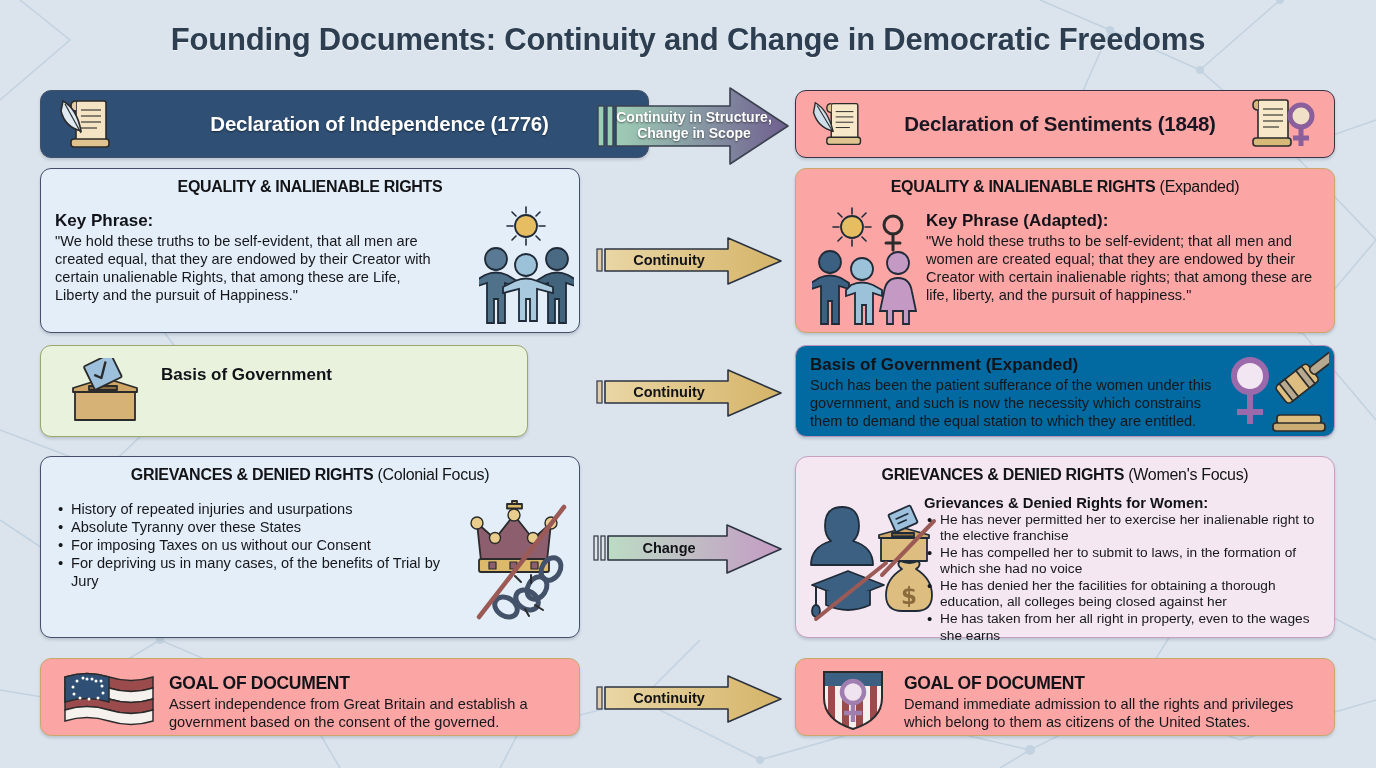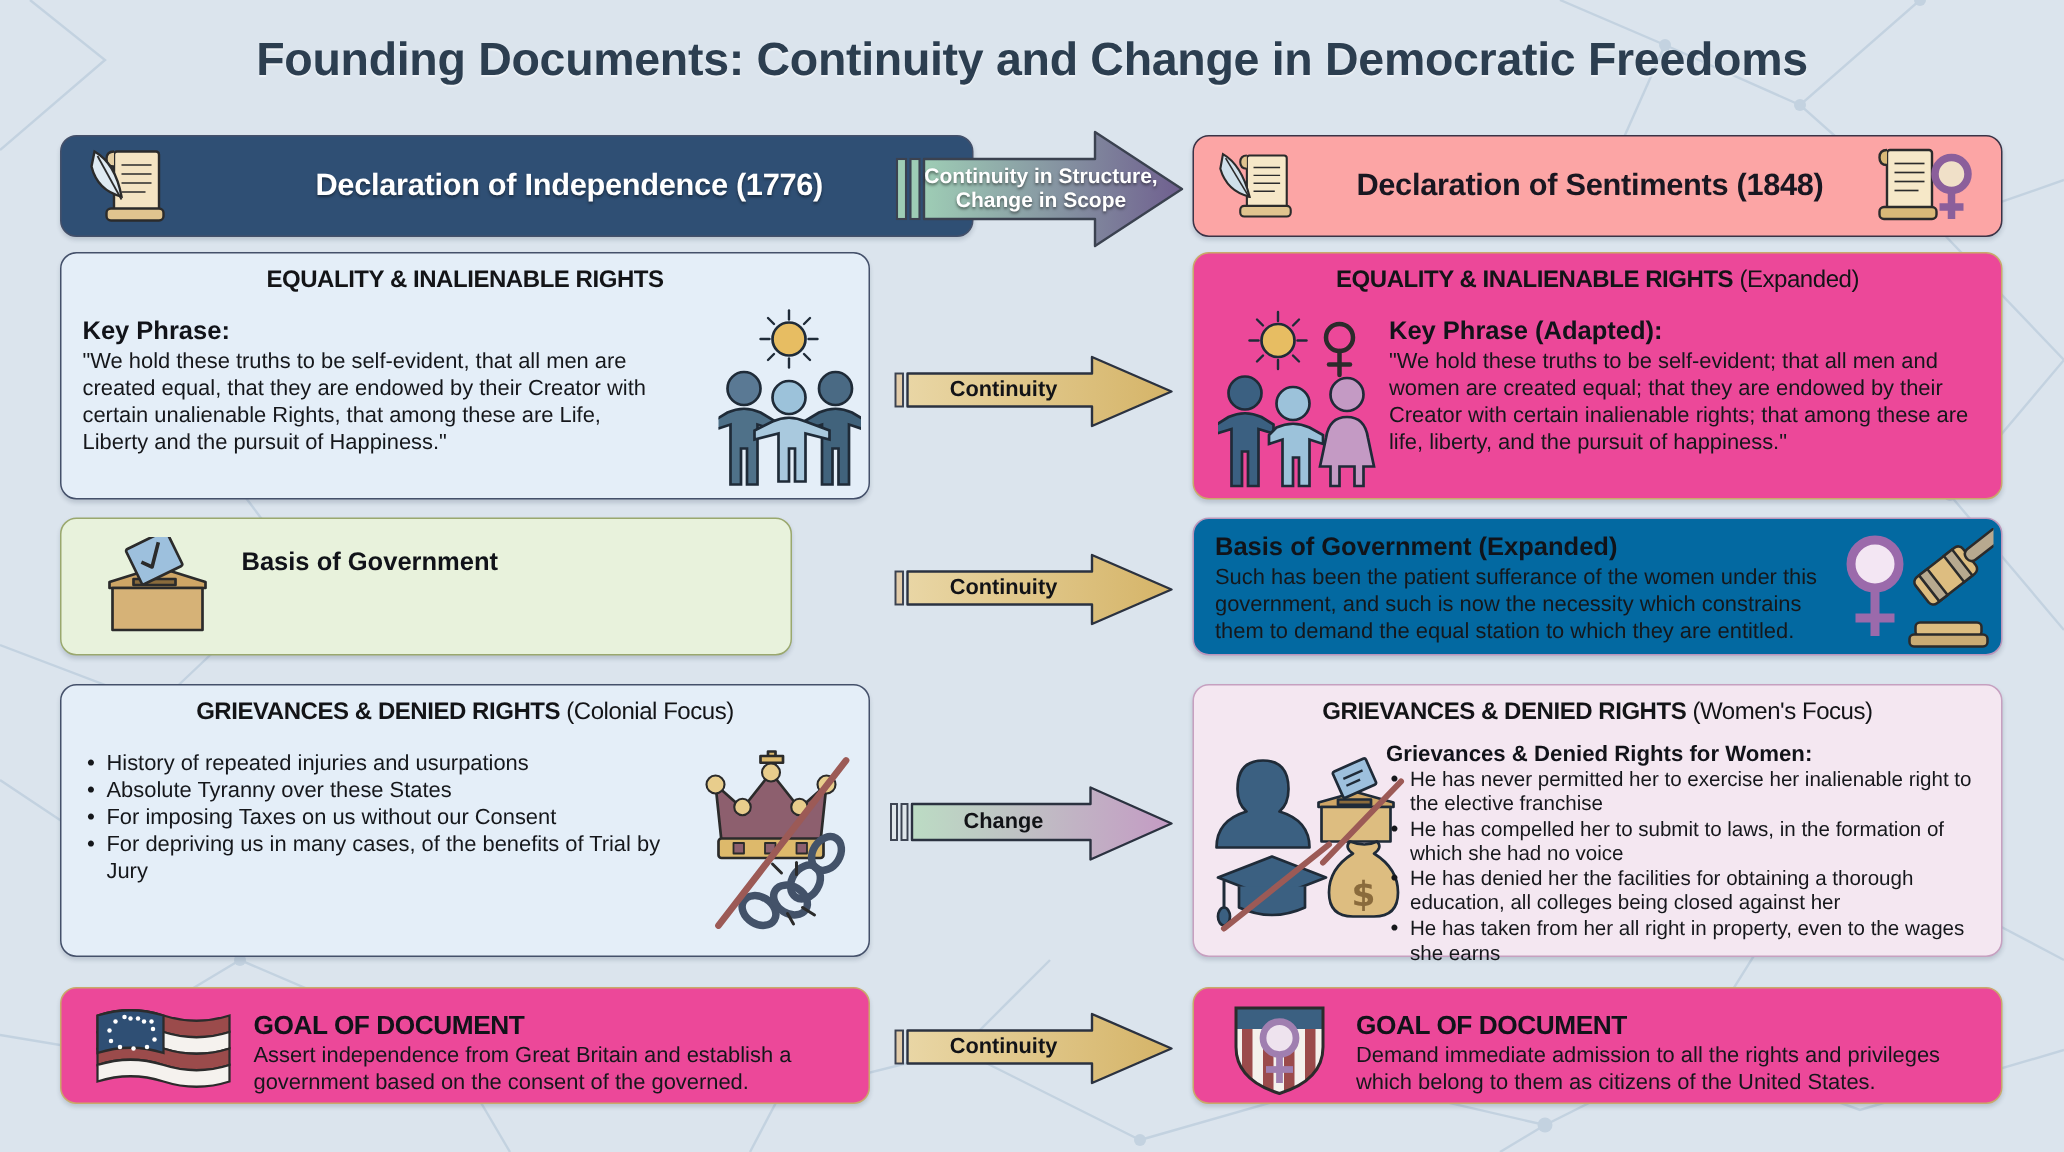--- a/index.html
+++ b/index.html
@@ -47,23 +47,23 @@
     letter-spacing: -0.2px;
   }
   .banner-left  { background: #2f4f74; }
   .banner-left .btitle { color: #ffffff; text-shadow: 0 1px 2px rgba(0,0,0,0.45); }
   .banner-right { background: #fca5a5; border-color: #3a3346; }
   .banner-right .btitle { color: #191721; }
 
   
   .c-blue   { background: #e4eef8; border-color: #44506a; }
   .c-green  { background: #e8f2dc; border-color: #9aa86e; }
-  .c-cream  { background: #ec4899; border-color: #c9a96a; }
+  .c-cream  { background: #fca5a5; border-color: #c9a96a; }
   .c-pinkl  { background: #0369a1; border-color: #bb96bb; }
-  .c-pink2  { background: #f4e7f1; border-color: #c6a0c0; }
+  .c-pink2  { background: #f4e7f1; border-color: #c6a0c0; border-radius: 13px; }
 
   .card-head {
     text-align: center;
     font-size: 16px;
     font-weight: bold;
     color: #131417;
     padding-top: 9px;
     letter-spacing: -0.3px;
   }
   .card-head .soft { font-weight: normal; }

